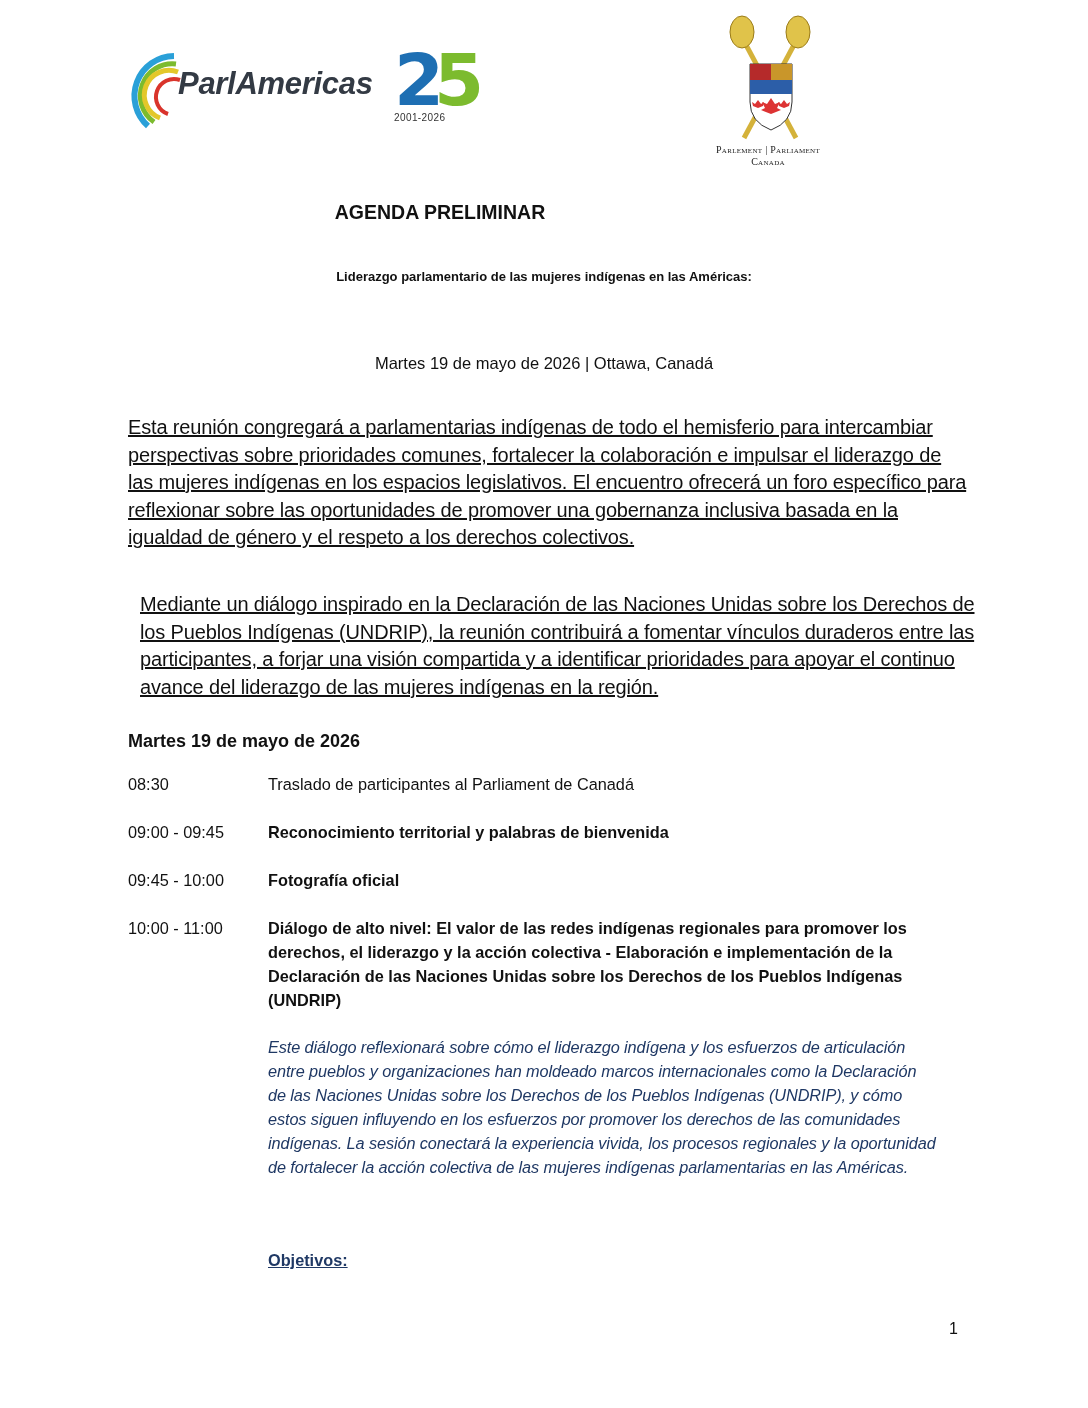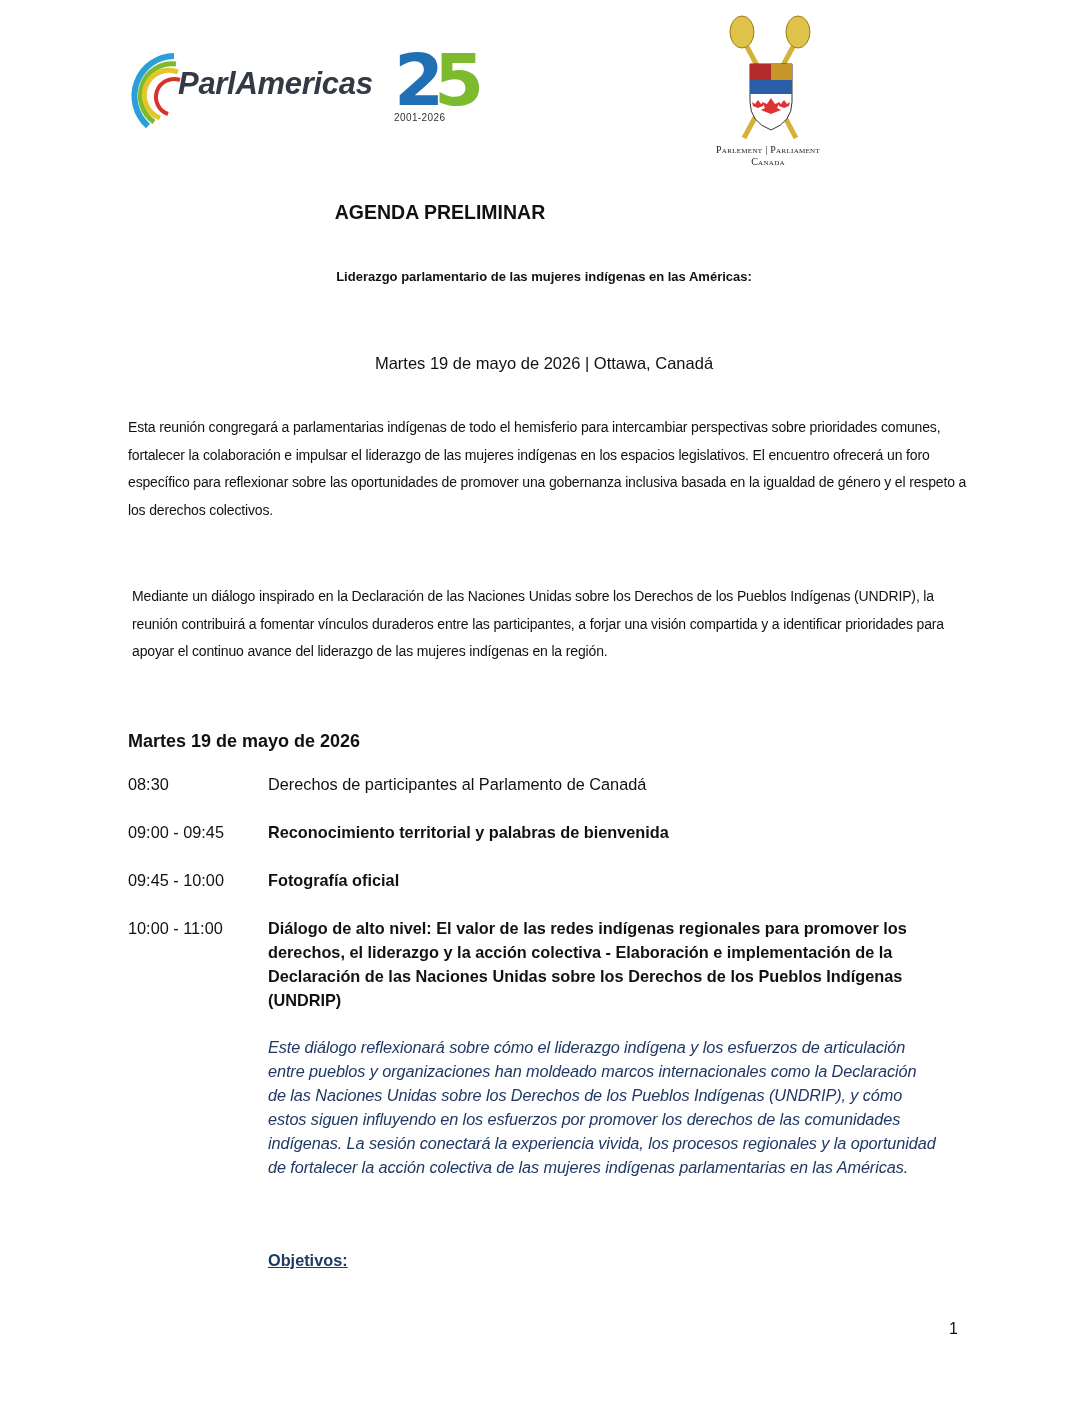--- a/index.html
+++ b/index.html
@@ -20,21 +20,21 @@
   .parl-logo { left: 696px; top: 10px; width: 148px; height: 160px; }
   .parl-caption { position: absolute; left: 0; top: 134px; width: 144px; text-align: center;
                   font-family: "Liberation Serif", "DejaVu Serif", serif; font-size: 10px; line-height: 12px; color: #222;
                   font-variant: small-caps; letter-spacing: 0.3px; }
 
   
   .title { left: 0; width: 880px; top: 201px; text-align: center; font-size: 19.5px; font-weight: bold; }
   .subtitle { left: 0; width: 1088px; top: 262px; text-align: center; font-size: 13px; font-weight: bold; line-height: 29px; }
   .dateline { left: 0; width: 1088px; top: 354px; text-align: center; font-size: 16.5px; }
 
-  .para { left: 128px; width: 840px; font-size: 14px; line-height: 27.6px; letter-spacing: -0.15px; }
+  .para { left: 128px; width: 840px; font-size: 20px; line-height: 27.6px; letter-spacing: -0.15px; text-decoration: underline; }
   .para1 { top: 414px; }
   .para2 { top: 579px; }
 
   .day-heading { left: 128px; top: 731px; font-size: 18px; font-weight: bold; }
 
   .row { left: 128px; width: 840px; font-size: 16.3px; line-height: 24px; }
   .row .time { position: absolute; left: 0; top: 0; width: 140px; }
   .row .event { position: absolute; left: 140px; top: 0; width: 670px; }
   .row .event.bold { font-weight: bold; }
   .r1 { top: 772px; }
@@ -85,27 +85,27 @@
   </div>
 </div>
 
 <div class="abs title">AGENDA PRELIMINAR</div>
 <div class="abs subtitle">
   <div>Liderazgo parlamentario de las mujeres indígenas en las Américas:</div>
 </div>
 <div class="abs dateline">Martes 19 de mayo de 2026 | Ottawa, Canadá</div>
 
 <p class="abs para para1" style="margin:0">Esta reunión congregará a parlamentarias indígenas de todo el hemisferio para intercambiar perspectivas sobre prioridades comunes, fortalecer la colaboración e impulsar el liderazgo de las mujeres indígenas en los espacios legislativos. El encuentro ofrecerá un foro específico para reflexionar sobre las oportunidades de promover una gobernanza inclusiva basada en la igualdad de género y el respeto a los derechos colectivos.</p>
-<p class="abs para para2" style="margin:4px">Mediante un diálogo inspirado en la Declaración de las Naciones Unidas sobre los Derechos de los Pueblos Indígenas (UNDRIP), la reunión contribuirá a fomentar vínculos duraderos entre las participantes, a forjar una visión compartida y a identificar prioridades para apoyar el continuo avance del liderazgo de las mujeres indígenas en la región.</p>
+<p class="abs para para2" style="margin:12px">Mediante un diálogo inspirado en la Declaración de las Naciones Unidas sobre los Derechos de los Pueblos Indígenas (UNDRIP), la reunión contribuirá a fomentar vínculos duraderos entre las participantes, a forjar una visión compartida y a identificar prioridades para apoyar el continuo avance del liderazgo de las mujeres indígenas en la región.</p>
 
 <div class="abs day-heading">Martes 19 de mayo de 2026</div>
 
 <div class="abs row r1">
   <span class="time">08:30</span>
-  <span class="event">Derechos de participantes al Parlamento de Canadá</span>
+  <span class="event">Traslado de participantes al Parliament de Canadá</span>
 </div>
 <div class="abs row r2">
   <span class="time">09:00 - 09:45</span>
   <span class="event bold">Reconocimiento territorial y palabras de bienvenida</span>
 </div>
 <div class="abs row r3">
   <span class="time">09:45 - 10:00</span>
   <span class="event bold">Fotografía oficial</span>
 </div>
 <div class="abs row r4">

